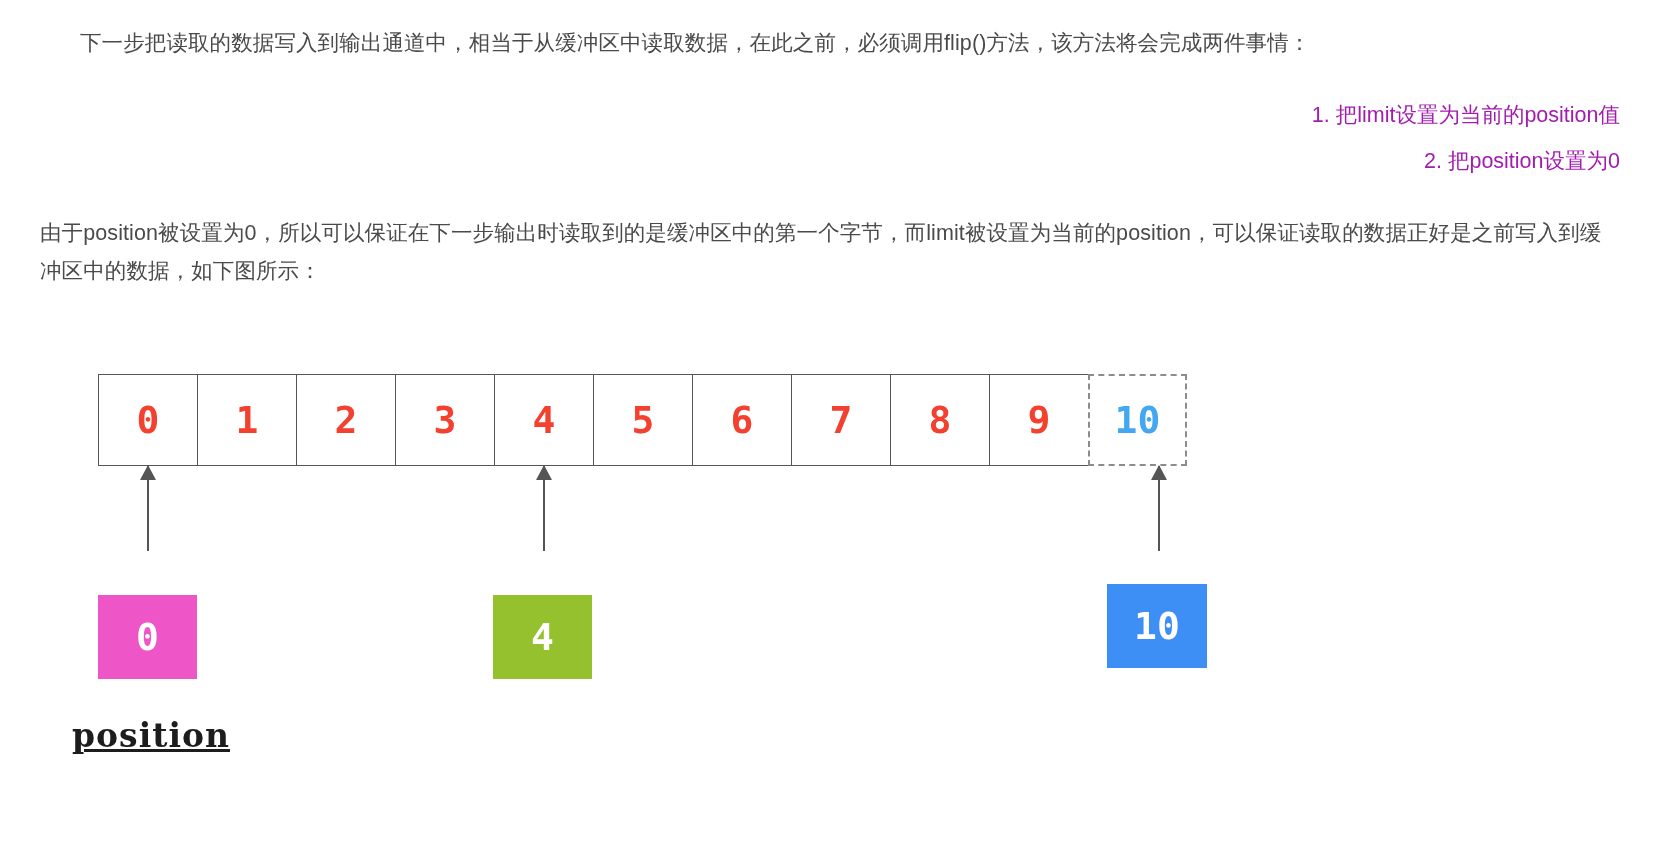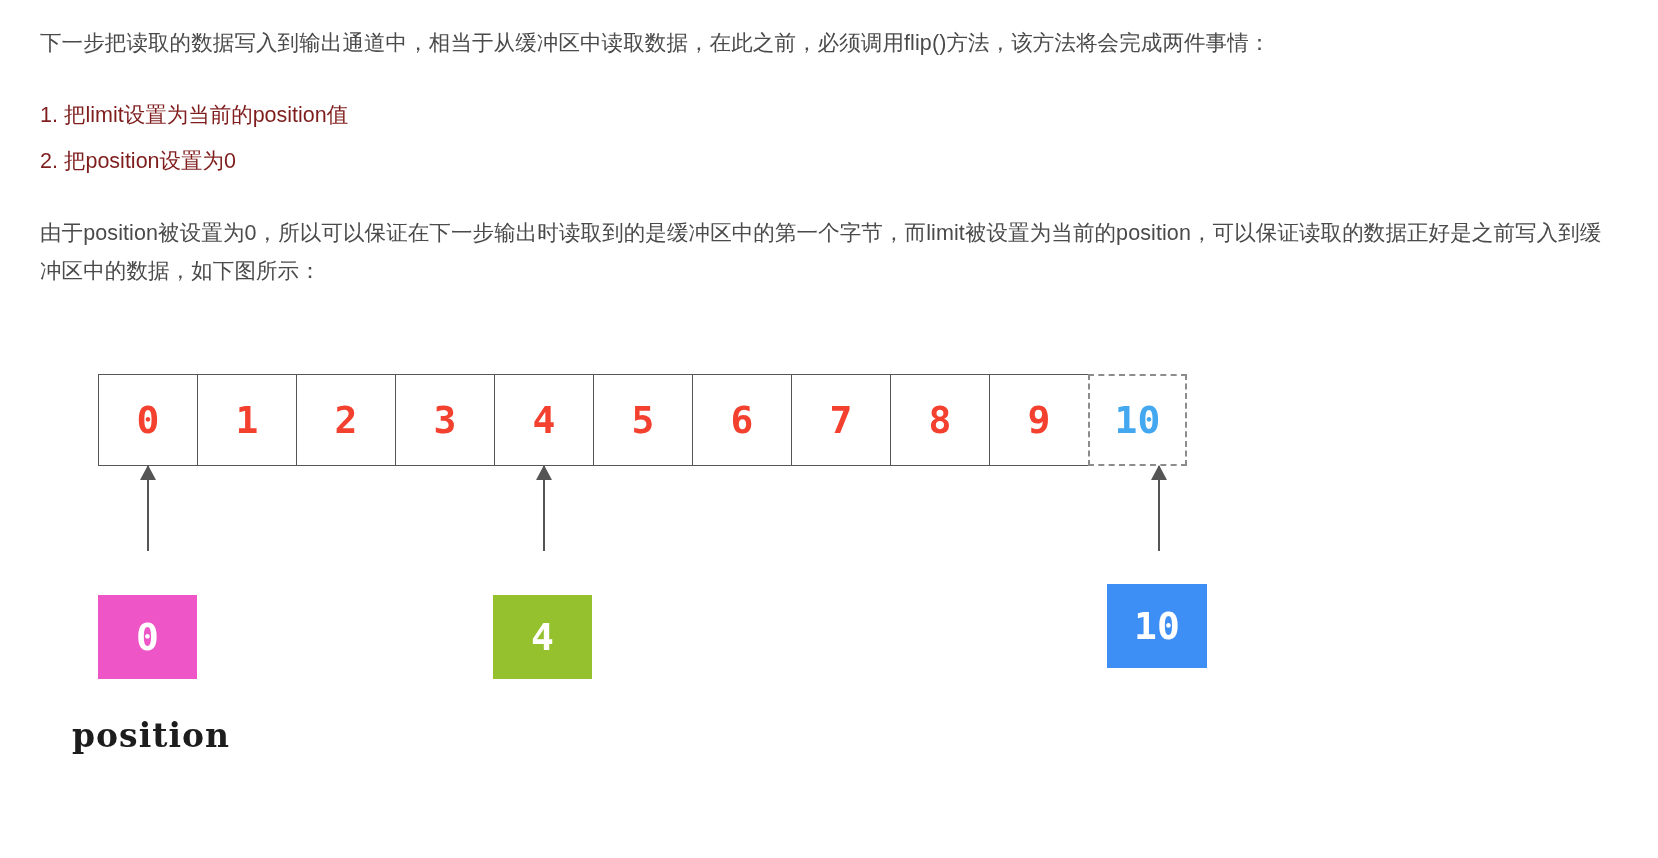--- a/index.html
+++ b/index.html
@@ -30,31 +30,32 @@
     top: 24px;
     width: 1580px;
   }
   .para {
     font-size: 21.5px;
     line-height: 38px;
     color: #4a4a4a;
     letter-spacing: 0.1px;
     margin: 0;
   }
-  .para-intro { margin-bottom: 30px; }
+  .para-intro { margin-bottom: 30px; margin-left: 40px; }
 
   .list {
     margin: 0 0 30px 0;
     padding: 0;
     list-style: none;
   }
   .list li {
     font-size: 21.5px;
     line-height: 46px;
-    color: #7f1d1d;
+    color: #a21caf;
+    text-align: right;
   }
   .list li .num { margin-right: 6px; }
 
   .para-body {
     width: 1578px;
   }
 
   
   .diagram {
     position: absolute;
@@ -126,20 +127,21 @@
 
   .caption {
     position: absolute;
     font-family: "DejaVu Serif", "Liberation Serif", serif;
     font-size: 33px;
     font-weight: 700;
     color: #1d1d1d;
     letter-spacing: 1px;
     white-space: nowrap;
     text-align: center;
+    text-decoration: underline;
   }
 
   
   #pos-arrow   { left: 147px; top: 110px; height: 85px; }
   #lim-arrow   { left: 543px; top: 110px; height: 85px; }
   #cap-arrow   { left: 1158px; top: 110px; height: 85px; }
 
   #pos-box { left: 98px;  top: 239px; width: 99px;  height: 84px; background: #ee55c6; }
   #lim-box { left: 493px; top: 239px; width: 99px;  height: 84px; background: #96c12e; }
   #cap-box { left: 1107px; top: 228px; width: 100px; height: 84px; background: #3d8ef5; }

